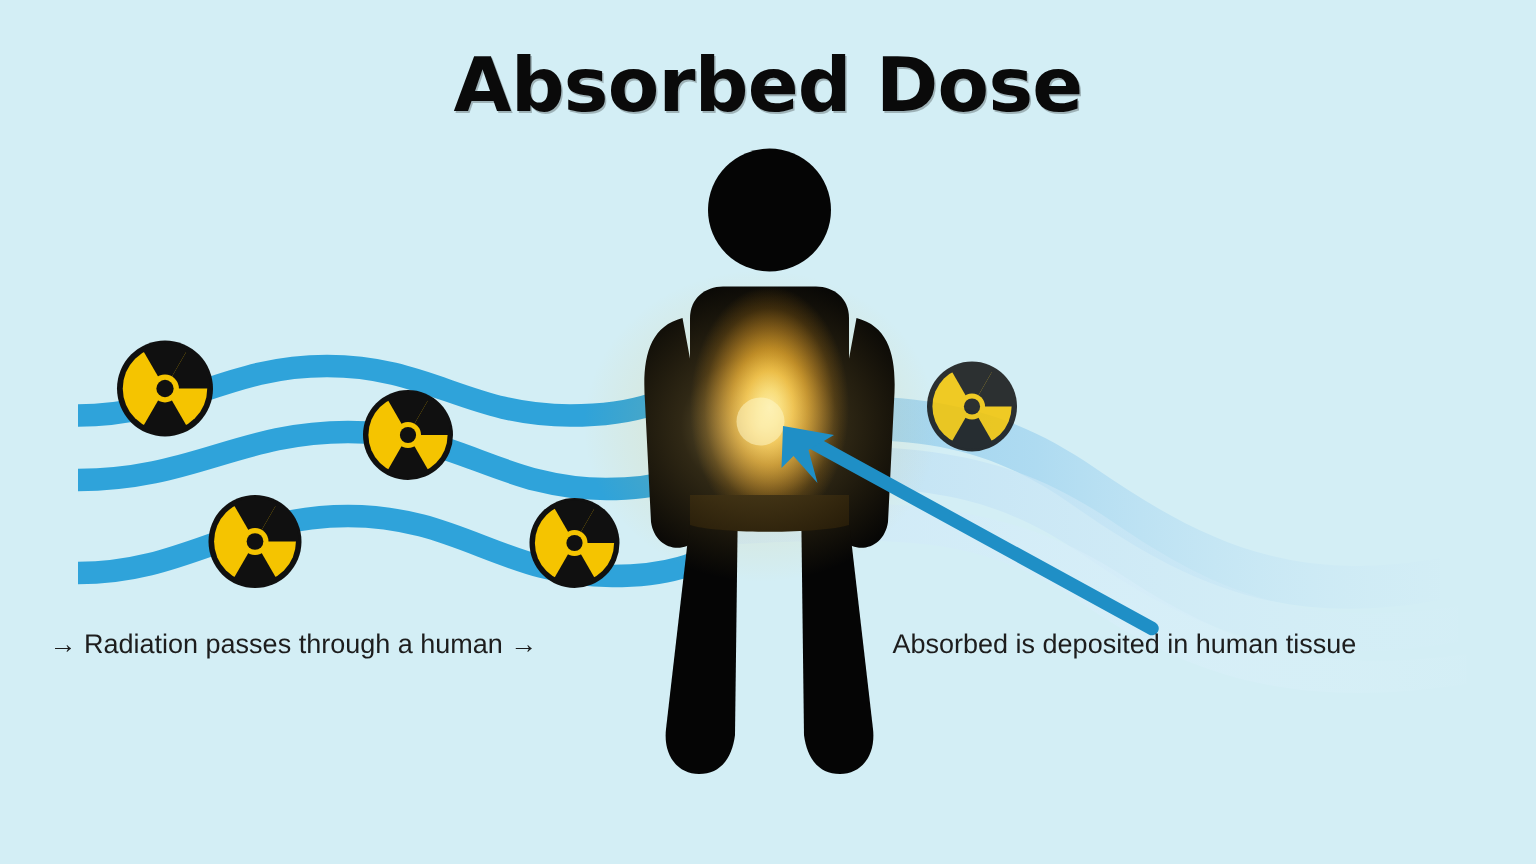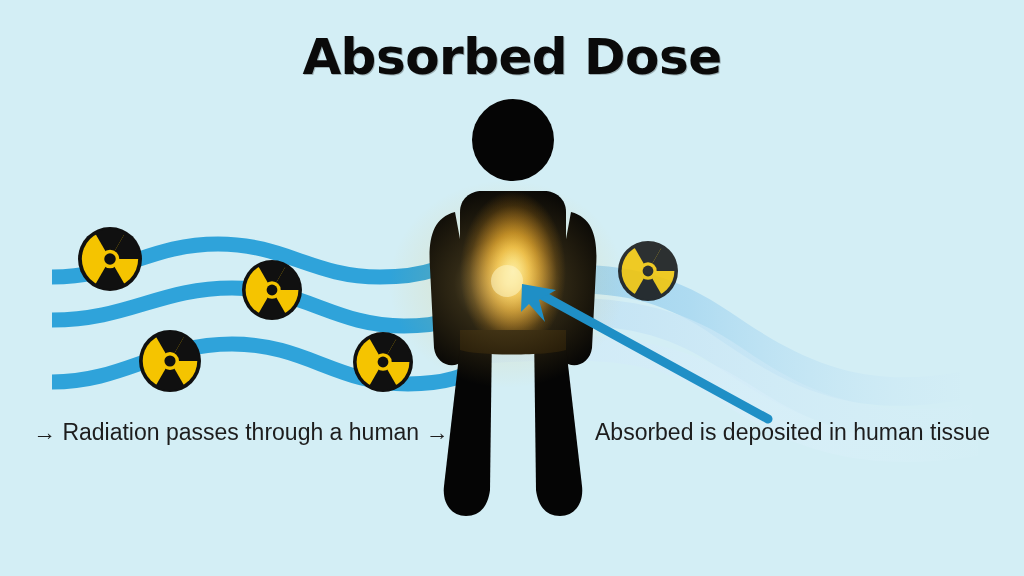--- a/index.html
+++ b/index.html
@@ -32,21 +32,21 @@
     font-weight: bold;
     font-size: 50px;
     letter-spacing: -0.5px;
     color: #0a0a0a;
     line-height: 1.1;
     text-shadow: 1px 1px 0 rgba(0,0,0,0.25);
   }
   .caption {
     position: absolute;
     font-family: "Liberation Sans", sans-serif;
-    font-size: 23px;
+    font-size: 18px;
     color: #1d1d1d;
     white-space: nowrap;
   }
   .caption-left {
     left: 33px;
     top: 419px;
   }
   .caption-right {
     left: 595px;
     top: 419px;

